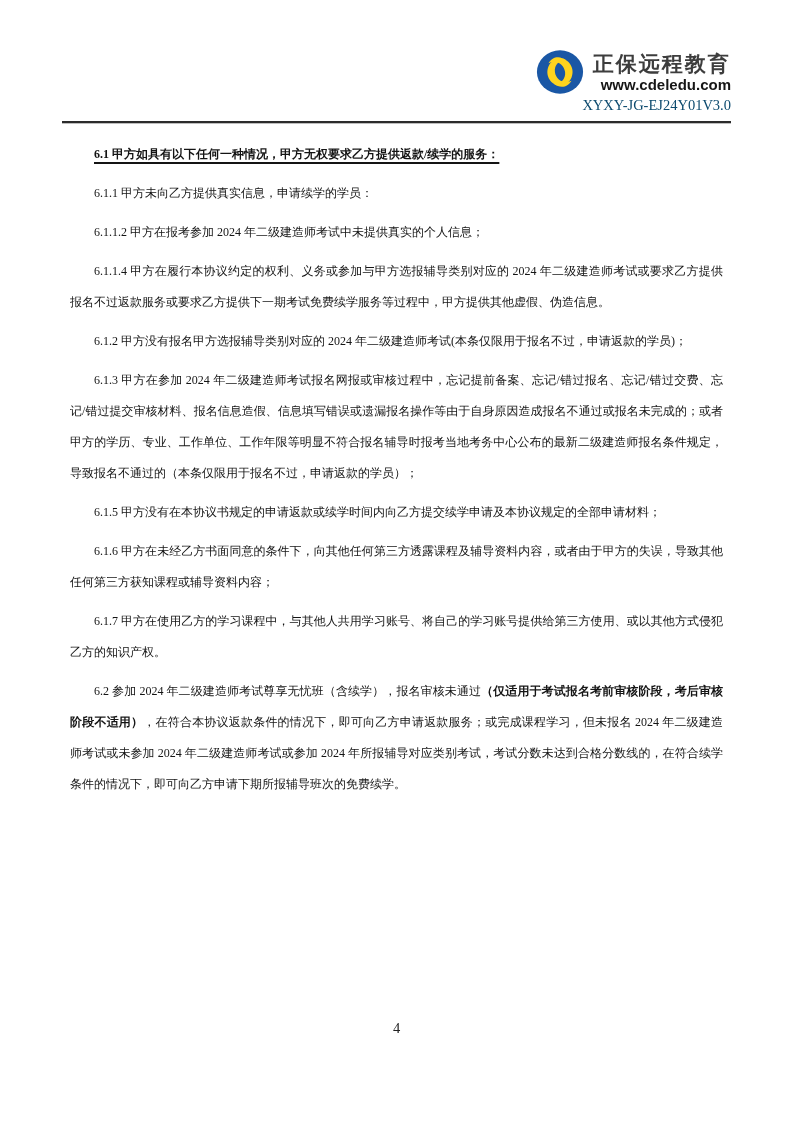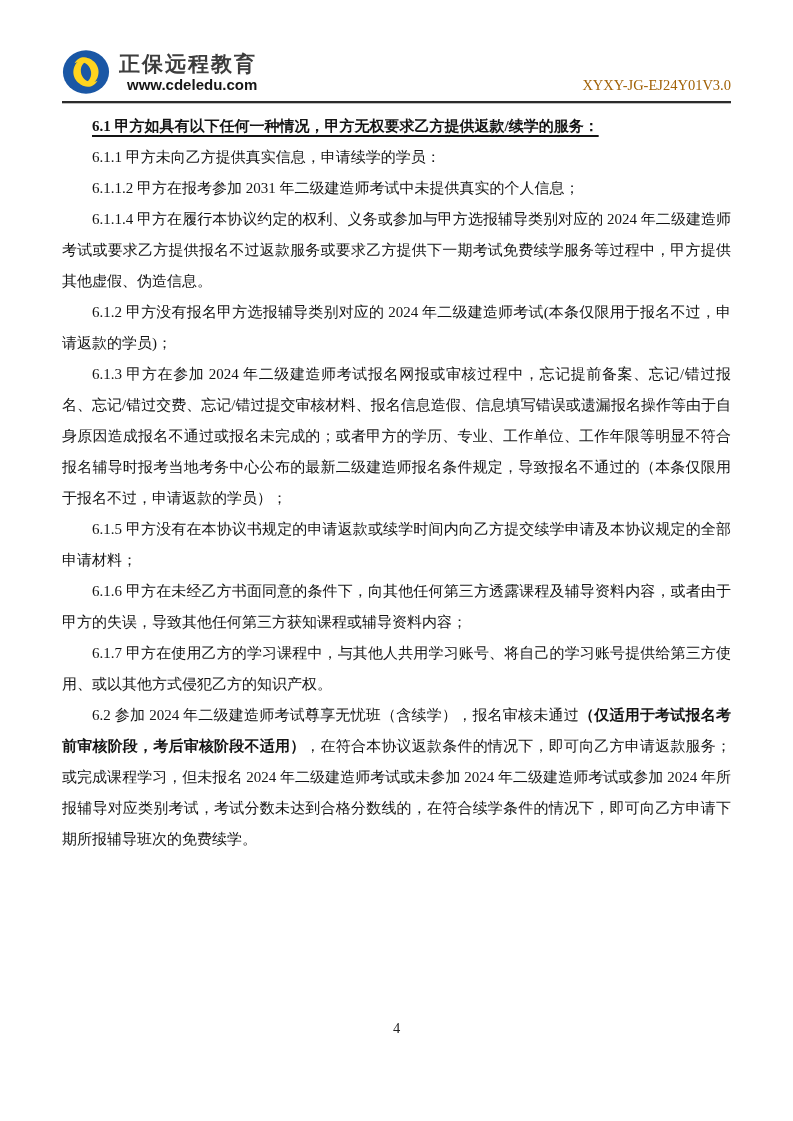--- a/index.html
+++ b/index.html
@@ -16,20 +16,21 @@
   }
   
   .header {
     display:flex;
     justify-content:space-between;
     align-items:flex-end;
     padding-top:48px;
     padding-bottom:5px;
     border-bottom:2.5px solid #2b2b2b;
     box-shadow:0 1px 0 #bdbdbd;
+    flex-direction:column;
   }
   .logo-group { display:flex; align-items:center; gap:9px; }
   .logo-mark { width:48px; height:48px; flex:0 0 auto; }
   .logo-text { display:flex; flex-direction:column; justify-content:center; }
   .brand-name {
     font-family:"Liberation Sans","DejaVu Sans",sans-serif;
     font-weight:bold;
     font-size:21px;
     line-height:25px;
     color:#3d3d3d;
@@ -40,29 +41,29 @@
     font-weight:bold;
     font-size:15px;
     line-height:18px;
     color:#161616;
     margin-left:8px;
   }
   .doc-code {
     font-size:14.5px;
     line-height:18px;
     padding-bottom:2px;
-    color:#a16207;
+    color:#0c4a6e;
   }
   
   .doc-body { padding-top:8px; }
   .para {
-    margin:0;
+    margin:8px;
     text-indent:2em;
     text-align:justify;
-    font-size:15px;
+    font-size:12px;
     line-height:31px;
     color:#141414;
   }
   .para .bold { font-weight:bold; }
   .para .underline {
     text-decoration:underline;
     text-decoration-thickness:1.5px;
     text-underline-offset:4px;
   }
   
@@ -95,21 +96,21 @@
         <span class="brand-name">正保远程教育</span>
         <span class="brand-site">www.cdeledu.com</span>
       </div>
     </div>
     <div class="doc-code">XYXY-JG-EJ24Y01V3.0</div>
   </div>
 
   <div class="doc-body">
       <p class="para heading"><span class="bold underline">6.1 甲方如具有以下任何一种情况，甲方无权要求乙方提供返款/续学的服务：</span></p>
       <p class="para"><span>6.1.1 甲方未向乙方提供真实信息，申请续学的学员：</span></p>
-      <p class="para"><span>6.1.1.2 甲方在报考参加 2031 年二级建造师考试中未提供真实的个人信息；</span></p>
+      <p class="para"><span>6.1.1.2 甲方在报考参加 2024 年二级建造师考试中未提供真实的个人信息；</span></p>
       <p class="para"><span>6.1.1.4 甲方在履行本协议约定的权利、义务或参加与甲方选报辅导类别对应的 2024 年二级建造师考试或要求乙方提供报名不过返款服务或要求乙方提供下一期考试免费续学服务等过程中，甲方提供其他虚假、伪造信息。</span></p>
       <p class="para"><span>6.1.2 甲方没有报名甲方选报辅导类别对应的 2024 年二级建造师考试(本条仅限用于报名不过，申请返款的学员)；</span></p>
       <p class="para"><span>6.1.3 甲方在参加 2024 年二级建造师考试报名网报或审核过程中，忘记提前备案、忘记/错过报名、忘记/错过交费、忘记/错过提交审核材料、报名信息造假、信息填写错误或遗漏报名操作等由于自身原因造成报名不通过或报名未完成的；或者甲方的学历、专业、工作单位、工作年限等明显不符合报名辅导时报考当地考务中心公布的最新二级建造师报名条件规定，导致报名不通过的（本条仅限用于报名不过，申请返款的学员）；</span></p>
       <p class="para"><span>6.1.5 甲方没有在本协议书规定的申请返款或续学时间内向乙方提交续学申请及本协议规定的全部申请材料；</span></p>
       <p class="para"><span>6.1.6 甲方在未经乙方书面同意的条件下，向其他任何第三方透露课程及辅导资料内容，或者由于甲方的失误，导致其他任何第三方获知课程或辅导资料内容；</span></p>
       <p class="para"><span>6.1.7 甲方在使用乙方的学习课程中，与其他人共用学习账号、将自己的学习账号提供给第三方使用、或以其他方式侵犯乙方的知识产权。</span></p>
       <p class="para"><span>6.2 参加 2024 年二级建造师考试尊享无忧班（含续学），报名审核未通过</span><span class="bold">（仅适用于考试报名考前审核阶段，考后审核阶段不适用）</span><span>，在符合本协议返款条件的情况下，即可向乙方申请返款服务；或完成课程学习，但未报名 2024 年二级建造师考试或未参加 2024 年二级建造师考试或参加 2024 年所报辅导对应类别考试，考试分数未达到合格分数线的，在符合续学条件的情况下，即可向乙方申请下期所报辅导班次的免费续学。</span></p>
     </div>
 
   <div class="footer">

